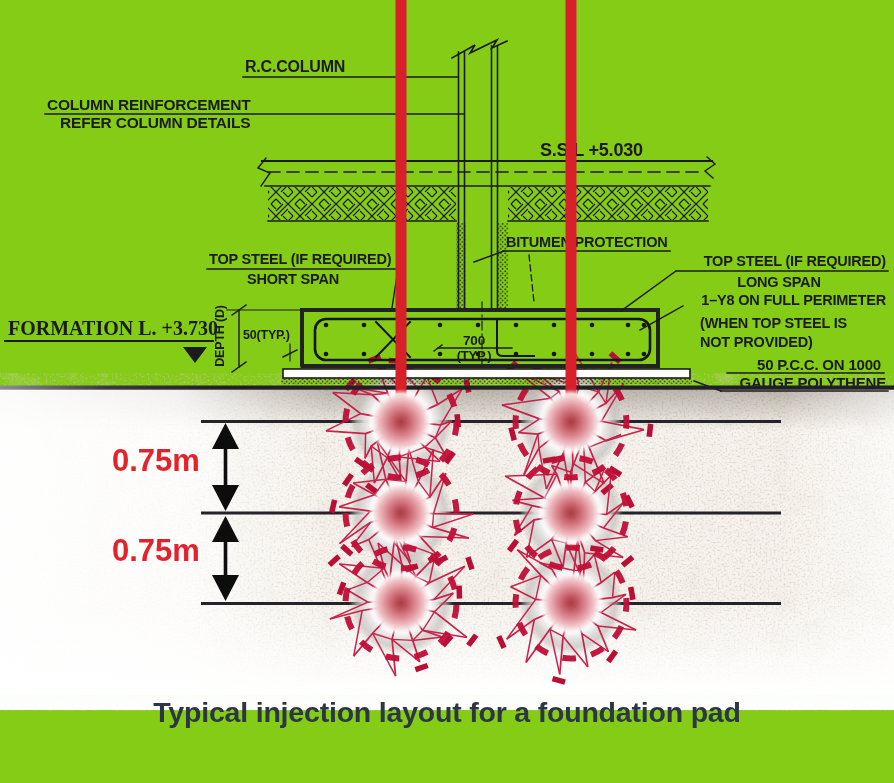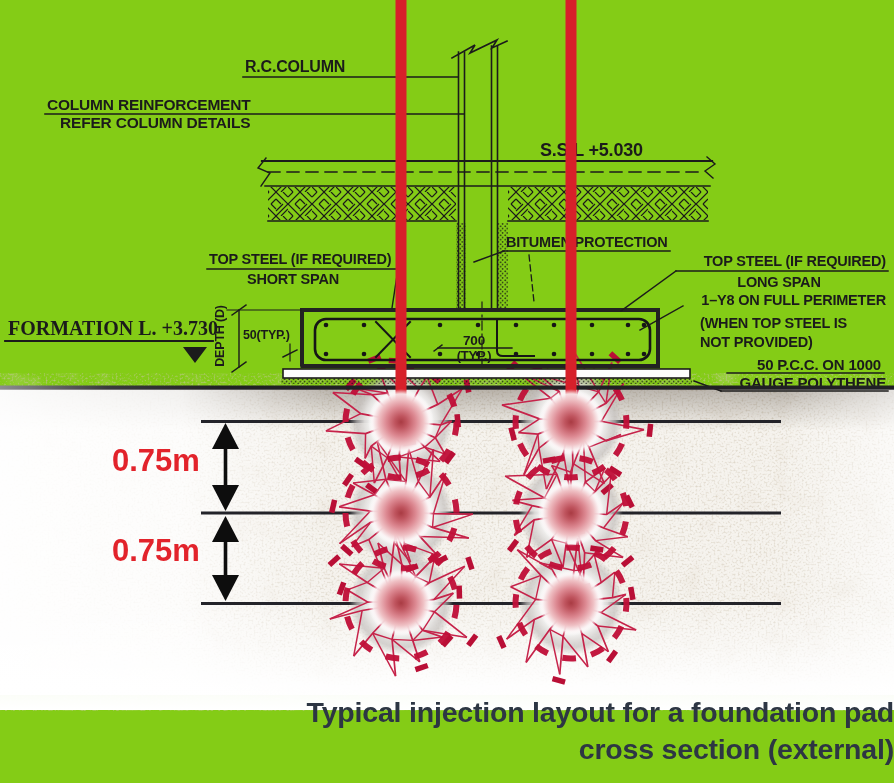--- a/index.html
+++ b/index.html
@@ -2,21 +2,21 @@
 <html><head>
 <meta charset="utf-8">
 <style>
   html,body{margin:0;padding:0;background:#ffffff;}
   #stage{position:relative;width:894px;height:783px;background:#84cc16;overflow:hidden;
          font-family:"Liberation Sans",sans-serif;}
   #diagram{position:absolute;left:0;top:0;}
   .dwg-label{font-family:"Liberation Sans",sans-serif;font-weight:bold;fill:#1b1b1b;letter-spacing:-0.2px;}
   .serif-label{font-family:"Liberation Serif",serif;font-weight:bold;fill:#1b1b1b;}
   .dim-red{font-family:"Liberation Sans",sans-serif;font-weight:bold;}
-  #caption{position:absolute;left:0;top:694px;width:894px;text-align:right;
+  #caption{position:absolute;left:0;top:694px;width:894px;text-align:center;
            font-weight:bold;font-size:28.5px;line-height:37px;letter-spacing:-0.2px;}
 </style>
 </head>
 <body>
 
 <div id="stage">
 <svg id="diagram" width="894" height="783" viewBox="0 0 894 783">
   <defs>
     <pattern id="weave" width="24" height="24" patternUnits="userSpaceOnUse">
       <path d="M0,12 L12,0 M0,5 L5,0 M7,12 L12,7" stroke="#1a1a1a" stroke-width="1.2" fill="none"></path>
@@ -494,15 +494,14 @@
       <polygon points="225.5,516 212,542 239,542"></polygon>
       <polygon points="225.5,601 212,575 239,575"></polygon>
     </g>
     <text class="dim-red" x="112" y="471" font-size="31" fill="#e2232b">0.75m</text>
     <text class="dim-red" x="112" y="561" font-size="31" fill="#e2232b">0.75m</text>
   </g>
 </svg>
 
 <div id="caption" style="color: rgb(45, 54, 67);">
   <div>Typical injection layout for a foundation pad</div>
-  <div>cross section (external)</div>
 </div>
 </div>
 
 </body></html>

